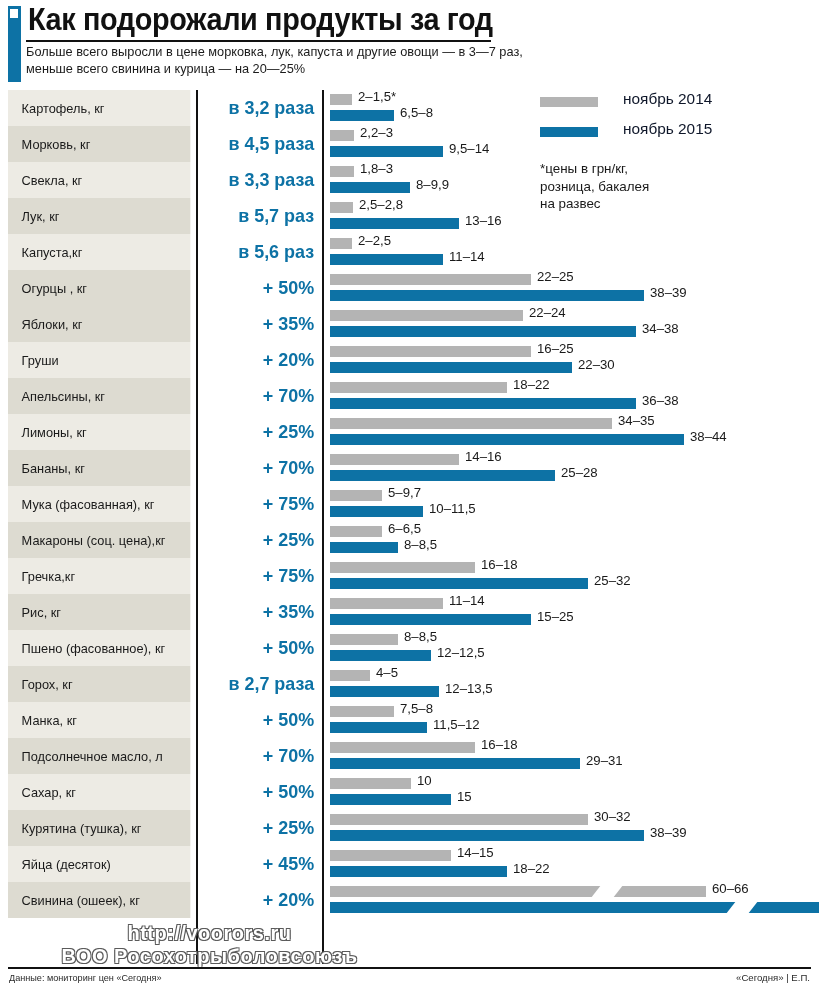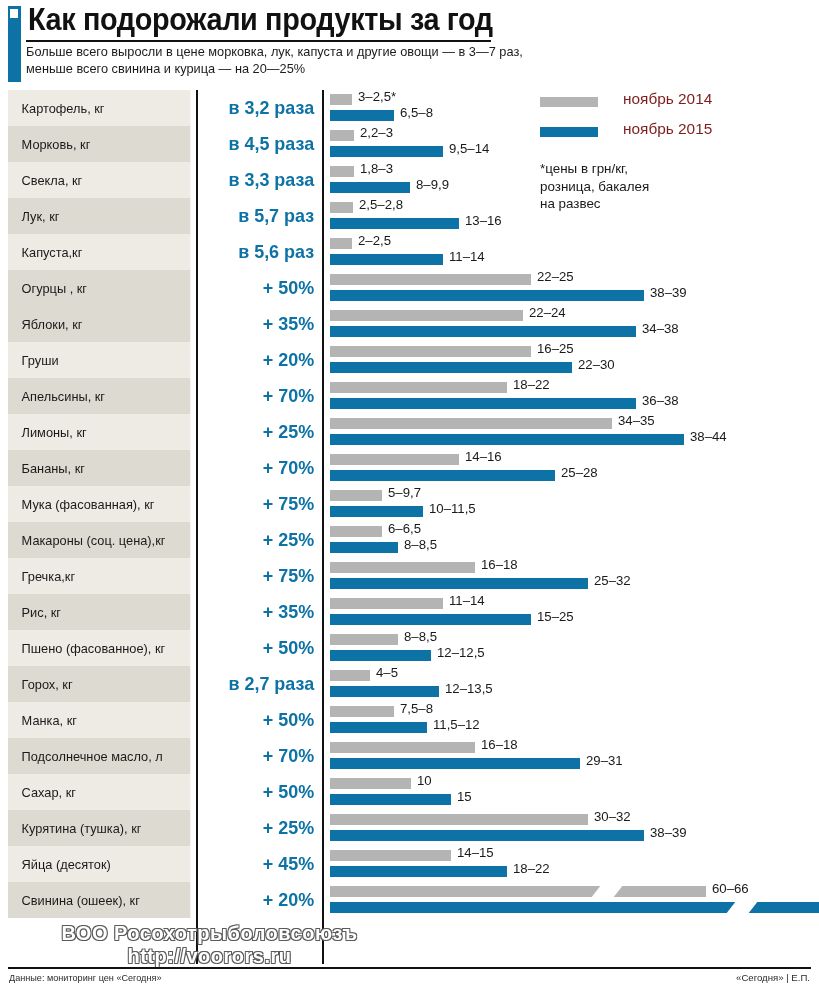--- a/index.html
+++ b/index.html
@@ -85,21 +85,21 @@
     background:#ffffff;
     transform:skewX(-38deg);
   }
 
   
   .legend{position:absolute;left:540px;top:0;width:279px;}
   .lgitem{position:relative;height:30px;}
   .lgsw{position:absolute;left:0;top:7px;width:58px;height:10px;}
   .lgsw.g{background:#b4b4b4;}
   .lgsw.b{background:#0d72a5;}
-  .lgtx{position:absolute;left:83px;top:0;font-size:15.4px;color:#7f1d1d;white-space:nowrap;}
+  .lgtx{position:absolute;left:83px;top:0;font-size:15.4px;color:#0f172a;white-space:nowrap;}
   .lgnote{position:absolute;left:0px;top:70px;font-size:13.4px;line-height:17.5px;color:#1a1a1a;}
 
   
   .foot-rule{position:absolute;left:8px;top:967px;width:803px;height:2px;background:#111;}
   .foot-left{position:absolute;left:9px;top:972px;font-size:9.6px;color:#2a2a2a;transform:scaleX(0.95);transform-origin:left top;}
   .foot-right{position:absolute;right:9px;top:972px;font-size:9.6px;color:#2a2a2a;}
 
   
   .wm{
     position:absolute;left:0;top:922px;width:419px;
@@ -218,21 +218,21 @@
         </div>
         <div class="row even">
           <div class="namecell">Свинина (ошеек), кг</div>
           <div class="pctcell">+ 20%</div>
         </div>
       </div>
     <div class="bars" id="bars">
         <div class="barrow">
           <div class="barline g">
             <div class="bar g" style="width: 22px;"></div>
-            <div class="blabel" style="left: 28px;">3–2,5*</div>
+            <div class="blabel" style="left: 28px;">2–1,5*</div>
           </div>
           <div class="barline b">
             <div class="bar b" style="width: 64.4px;"></div>
             <div class="blabel" style="left: 70.4px;">6,5–8</div>
           </div>
         </div>
         <div class="barrow">
           <div class="barline g">
             <div class="bar g" style="width: 24.15px;"></div>
             <div class="blabel" style="left: 30.15px;">2,2–3</div>
@@ -466,21 +466,21 @@
       </div>
       <div class="lgnote" id="lgnote">
           <div>*цены в грн/кг,</div>
           <div>розница, бакалея</div>
           <div>на развес</div>
         </div>
     </div>
   </div>
 
   <div class="wm">
+    <div>http://voorors.ru</div>
     <div>ВОО Росохотрыболовсоюзъ</div>
-    <div>http://voorors.ru</div>
   </div>
 
   <div class="foot-rule"></div>
   <div class="foot-left">Данные: мониторинг цен «Сегодня»</div>
   <div class="foot-right">«Сегодня» | Е.П.</div>
 
 </div>
 
 </body></html>

